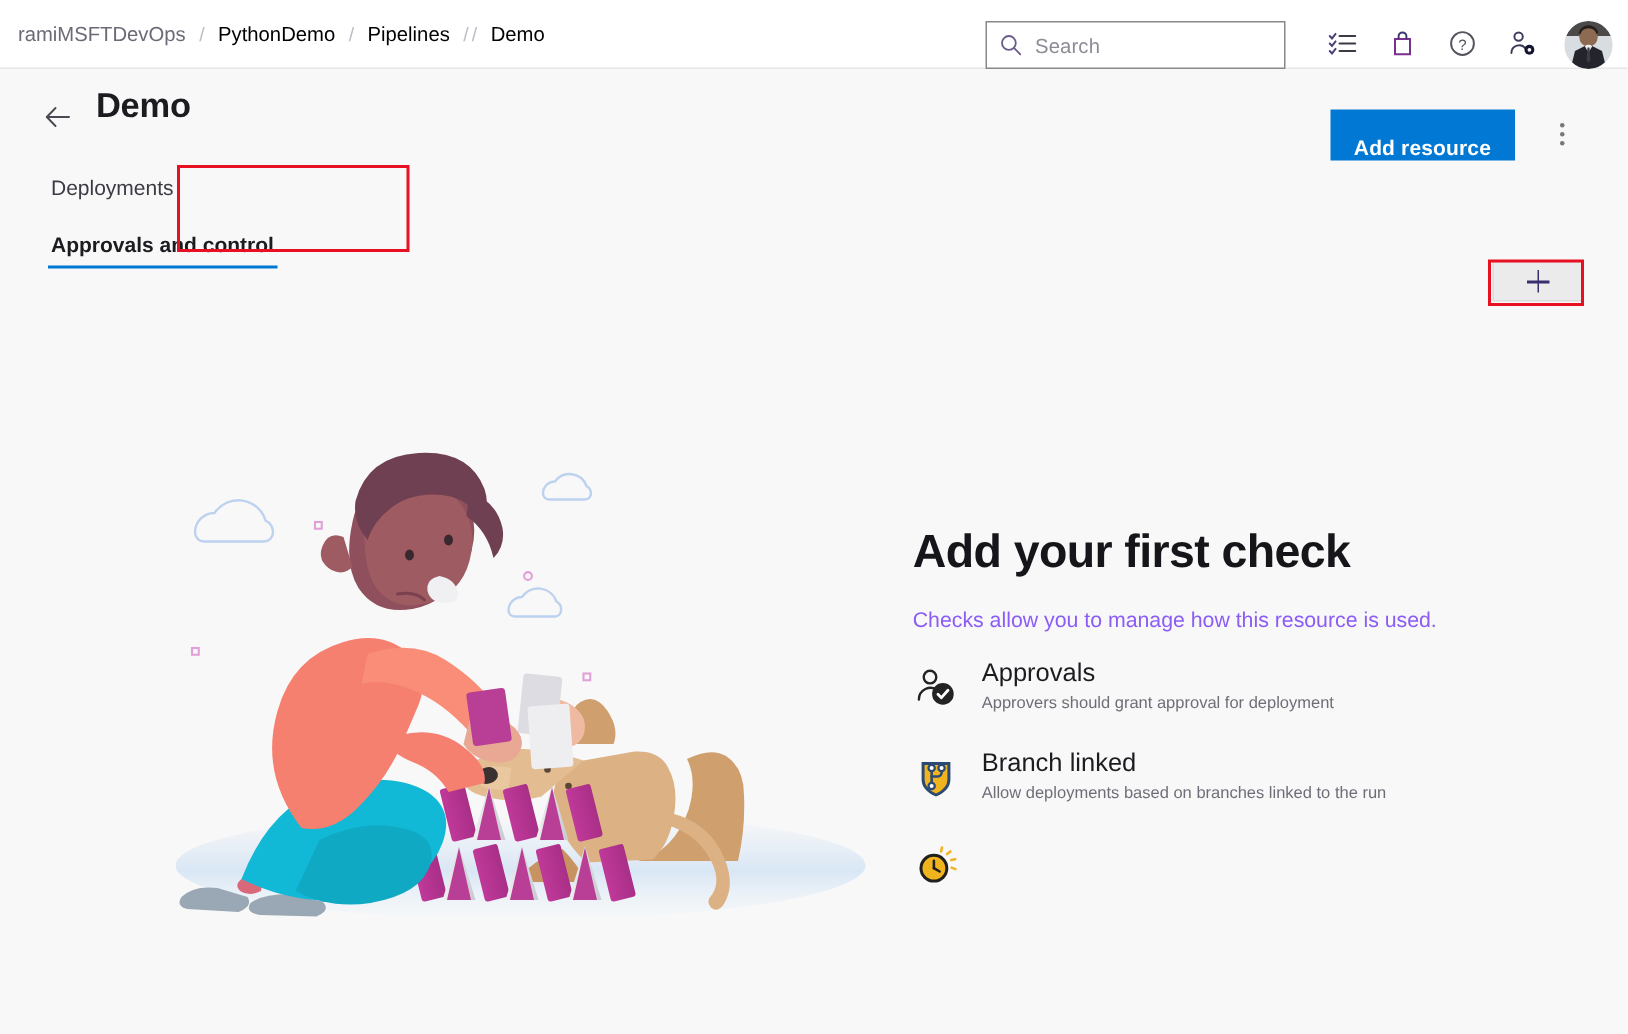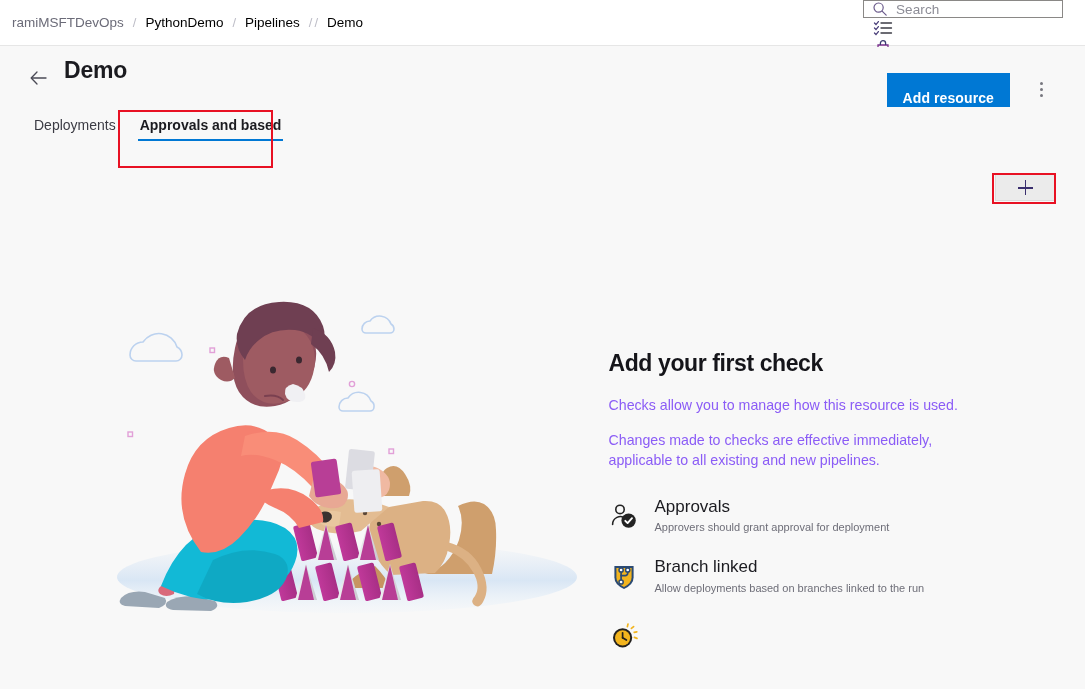--- a/index.html
+++ b/index.html
@@ -30,21 +30,21 @@
     padding: 0 8px; line-height: 46px;
     white-space: nowrap; cursor: pointer;
   }
   .crumb.first { color: #6b6b78; padding-left: 2px; }
   .crumb-sep {
     font-size: 13px; color: #bdbdc7; padding: 0 1px;
   }
 
   .topright {
     position: absolute; right: 4px; top: 0;
-    height: 46px; display: flex; align-items: flex-start; flex-direction: column;
+    height: 46px; display: flex; align-items: flex-end;
   }
   .searchbox {
     width: 200px; height: 32px;
     border: 1px solid #8a8886; background: #fff;
     display: flex; align-items: center;
     padding: 0 8px; margin-right: 18px;
   }
   .searchbox .sicon { width: 16px; height: 16px; flex: 0 0 16px; margin-right: 8px; }
   .searchplaceholder {
     font-size: 13.5px; color: #8c8c96; letter-spacing: .1px;
@@ -92,21 +92,21 @@
     align-items: center; justify-content: center;
   }
   .kebab i {
     width: 3px; height: 3px; border-radius: 50%;
     background: #77777f; margin: 1.5px 0; display: block;
   }
 
   
   .tabs {
     position: absolute; left: 22px; top: 60px;
-    display: flex; align-items: flex-start;
+    display: flex; align-items: flex-start; flex-direction: column;
   }
   .tab {
     font-size: 14px; color: #3b3b44;
     padding: 10px 12px 12px 12px;
     cursor: pointer; position: relative; white-space: nowrap;
   }
   .tab.active { color: #1b1b20; font-weight: 600; }
   .tab.active::after {
     content: ""; position: absolute;
     left: 10px; right: 10px; bottom: 4px;
@@ -141,21 +141,21 @@
     display: flex; align-items: flex-start; justify-content: center;
   }
   .illus {
     position: relative; width: 470px; height: 400px;
     margin-top: 42px; flex: 0 0 470px;
   }
   .info {
     width: 360px; margin-top: 108px; margin-left: 22px; flex: 0 0 360px;
   }
   .info h1 {
-    margin: 0 0 18px 0; font-size: 23px; font-weight: 700;
+    margin: 0 0 18px 0; font-size: 31px; font-weight: 700;
     color: #15151a; letter-spacing: -.4px;
   }
   .info p {
     margin: 12px 0 14px 0; font-size: 14.2px;
     color: #8b5cf6; line-height: 1.45;
   }
   .info p.second { margin-bottom: 26px; }
 
   .checkrow {
     display: flex; align-items: flex-start; margin-bottom: 22px;
@@ -278,21 +278,21 @@
     <button class="addresource">Add resource</button>
     <div class="kebab">
       <i></i>
       <i></i>
       <i></i>
     </div>
   </div>
 
   <div class="tabs">
     <div class="tab">Deployments</div>
-    <div class="tab active">Approvals and based</div>
+    <div class="tab active">Approvals and control</div>
   </div>
 
   <div class="plusbtn">
     <span class="plusglyph"></span>
   </div>
 
   <div class="empty">
 
     <div class="illus">
       <svg width="470" height="400" viewBox="0 0 470 400">
@@ -393,21 +393,20 @@
           <ellipse cx="156" cy="86" rx="3" ry="3.6" fill="#3a2830"></ellipse>
           <path d="M176 100 q10 2 12 10 q2 8 -8 8 q-10 0 -12 -8 q-1 -8 8 -10 Z" fill="#f0f0f3"></path>
           <path d="M148 112 q12 -2 18 4" fill="none" stroke="#7a4050" stroke-width="2" stroke-linecap="round"></path>
         </g>
       </svg>
     </div>
 
     <div class="info">
       <h1>Add your first check</h1>
       <p>Checks allow you to manage how this resource is used.</p>
-      <p class="second">Changes made to checks are effective immediately, applicable to all existing and new pipelines.</p>
 
       <div class="checkrow">
         <span class="checkicon">
           <svg width="30" height="30" viewBox="0 0 30 30">
             <circle cx="11" cy="8.4" r="4.2" fill="none" stroke="#232323" stroke-width="1.6"></circle>
             <path d="M3.6 23.4 a7.8 7.8 0 0 1 12.6 -6.2" fill="none" stroke="#232323" stroke-width="1.6" stroke-linecap="round"></path>
             <circle cx="19.6" cy="19.6" r="7.2" fill="#232323"></circle>
             <polyline points="16.3,19.8 18.6,22.1 23,17.2" fill="none" stroke="#ffffff" stroke-width="1.9" stroke-linecap="round" stroke-linejoin="round"></polyline>
           </svg>
         </span>

